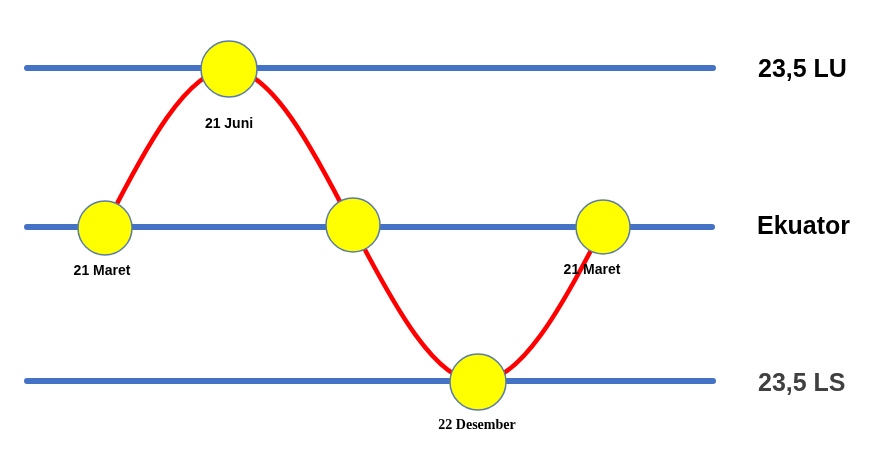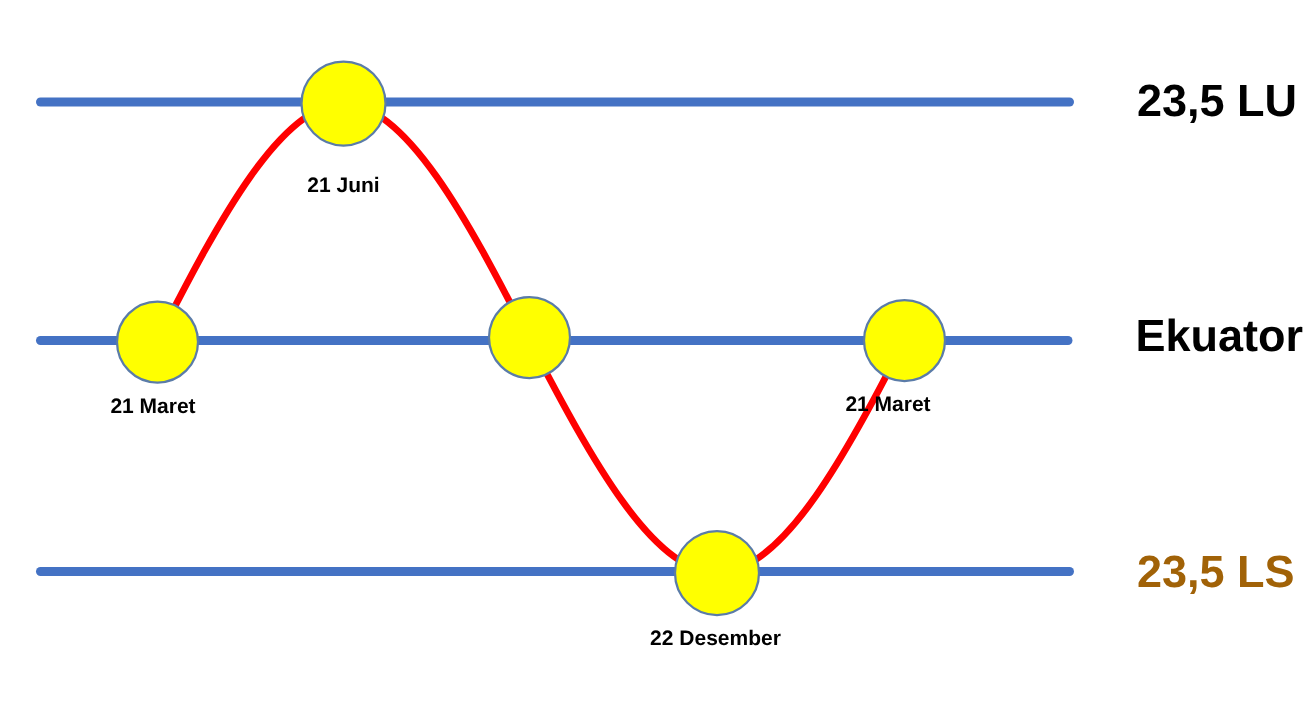--- a/index.html
+++ b/index.html
@@ -19,21 +19,21 @@
     position: absolute;
     font-weight: bold;
     white-space: nowrap;
     line-height: 1;
   }
   .date-lbl {
     font-size: 14px;
     transform: translate(-50%, -50%);
   }
   .lat-lbl {
-    font-size: 30px;
+    font-size: 25px;
     transform: translateY(-50%);
   }
 </style>
 </head>
 <body>
 
 <div class="stage" style="background-color: rgb(255, 255, 255);">
 
   <svg width="873" height="476" viewBox="0 0 873 476">
 
@@ -46,20 +46,20 @@
 
     <circle cx="105" cy="228" r="27" stroke-width="1.5" style="fill: rgb(255, 255, 0); stroke: rgb(91, 124, 168);"></circle>
     <circle cx="229" cy="69" r="28" stroke-width="1.5" style="fill: rgb(255, 255, 0); stroke: rgb(91, 124, 168);"></circle>
     <circle cx="353" cy="225" r="27" stroke-width="1.5" style="fill: rgb(255, 255, 0); stroke: rgb(91, 124, 168);"></circle>
     <circle cx="478" cy="382" r="28" stroke-width="1.5" style="fill: rgb(255, 255, 0); stroke: rgb(91, 124, 168);"></circle>
     <circle cx="603" cy="227" r="27" stroke-width="1.5" style="fill: rgb(255, 255, 0); stroke: rgb(91, 124, 168);"></circle>
   </svg>
 
   <div class="lbl date-lbl" style="left: 102px; top: 270px; color: rgb(0, 0, 0);">21 Maret</div>
   <div class="lbl date-lbl" style="left: 229px; top: 123px; color: rgb(0, 0, 0);">21 Juni</div>
-  <div class="lbl date-lbl" style="left: 477px; top: 425px; color: rgb(0, 0, 0);">22 Desember</div>
+  <div class="lbl date-lbl" style="left: 477px; top: 425px; color: rgb(0, 0, 0); font-family: Liberation Serif, serif;">22 Desember</div>
   <div class="lbl date-lbl" style="left: 592px; top: 269px; color: rgb(0, 0, 0);">21 Maret</div>
 
   <div class="lbl lat-lbl" style="left: 758px; top: 68px; color: rgb(0, 0, 0);">23,5 LU</div>
   <div class="lbl lat-lbl" style="left: 757px; top: 225px; color: rgb(0, 0, 0);">Ekuator</div>
-  <div class="lbl lat-lbl" style="left: 758px; top: 382px; color: #a16207; text-align: center;">23,5 LS</div>
+  <div class="lbl lat-lbl" style="left: 758px; top: 382px; color: #404040; text-align: center;">23,5 LS</div>
 
 </div>
 
 </body></html>

